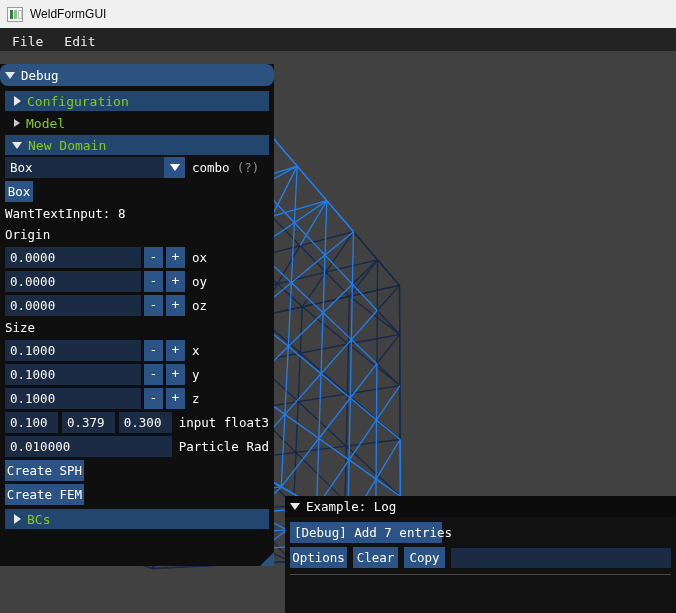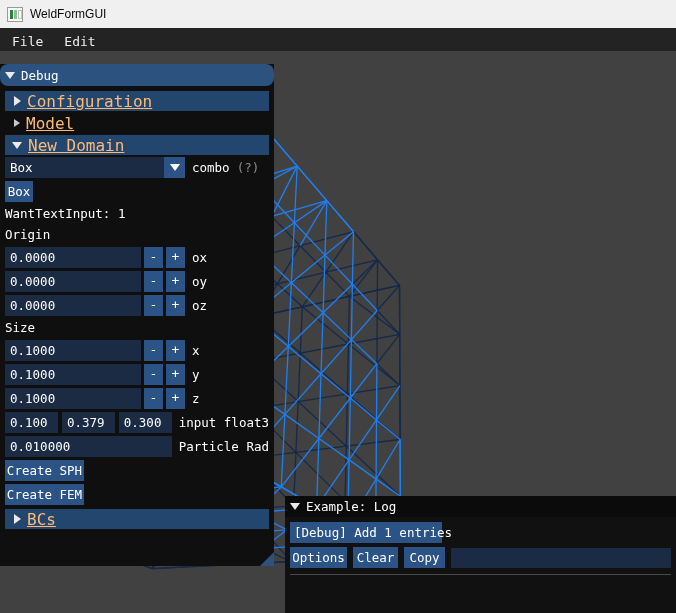--- a/index.html
+++ b/index.html
@@ -137,24 +137,23 @@
     height: 20px;
     display: flex;
     align-items: center;
     margin-bottom: 2px;
     box-sizing: border-box;
     width: 264px;
   }
   .header-row.active { background: #23466e; }
   .header-row.plain  { background: transparent; }
   .header-label {
-    font-size: 16px;
-    color: #fdba74;
+    font-size: 13px;
+    color: #84cc16;
     white-space: nowrap;
-    text-decoration: underline;
   }
 
   .row {
     display: flex;
     align-items: center;
     margin-bottom: 3px;
     height: 21px;
   }
   .ig-input {
     background: #1c2b44;
@@ -859,21 +858,21 @@
         </span>
       </div>
       <span class="ig-label">combo</span>
       <span class="ig-label dim">(?)</span>
     </div>
 
     <div class="row">
       <span class="ig-btn" style="width:28px;">Box</span>
     </div>
 
-    <div class="static-text">WantTextInput: 1</div>
+    <div class="static-text">WantTextInput: 8</div>
 
     <div class="static-text">Origin</div>
 
     <div class="row">
       <span class="ig-input" style="width:136px;">0.0000</span>
       <span class="stepper-btn">-</span>
       <span class="stepper-btn">+</span>
       <span class="ig-label">ox</span>
     </div>
 
@@ -944,21 +943,21 @@
   <div id="resize-grip"></div>
 </div>
 
 <div id="log-window">
   <div id="log-titlebar">
     <span class="arrow-down"></span>
     <span class="win-title">Example: Log</span>
   </div>
   <div id="log-body">
     <div>
-      <span class="ig-btn" style="width:152px;text-align:left;padding-left:4px;">[Debug] Add 1 entries</span>
+      <span class="ig-btn" style="width:152px;text-align:left;padding-left:4px;">[Debug] Add 7 entries</span>
     </div>
     <div id="log-toolbar2">
       <span class="ig-btn" style="width:57px;">Options</span>
       <span class="ig-btn" style="width:45px;">Clear</span>
       <span class="ig-btn" style="width:41px;">Copy</span>
       <span id="log-filter" title=""></span>
     </div>
     <div id="log-separator"></div>
     <div id="log-scroll"></div>
   </div>

